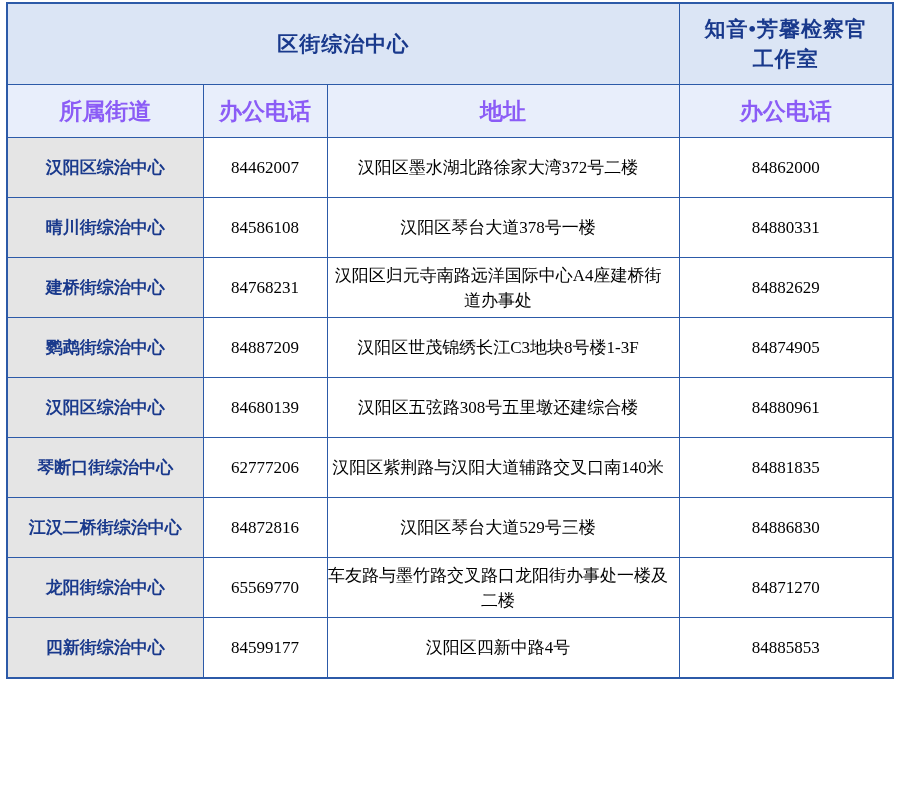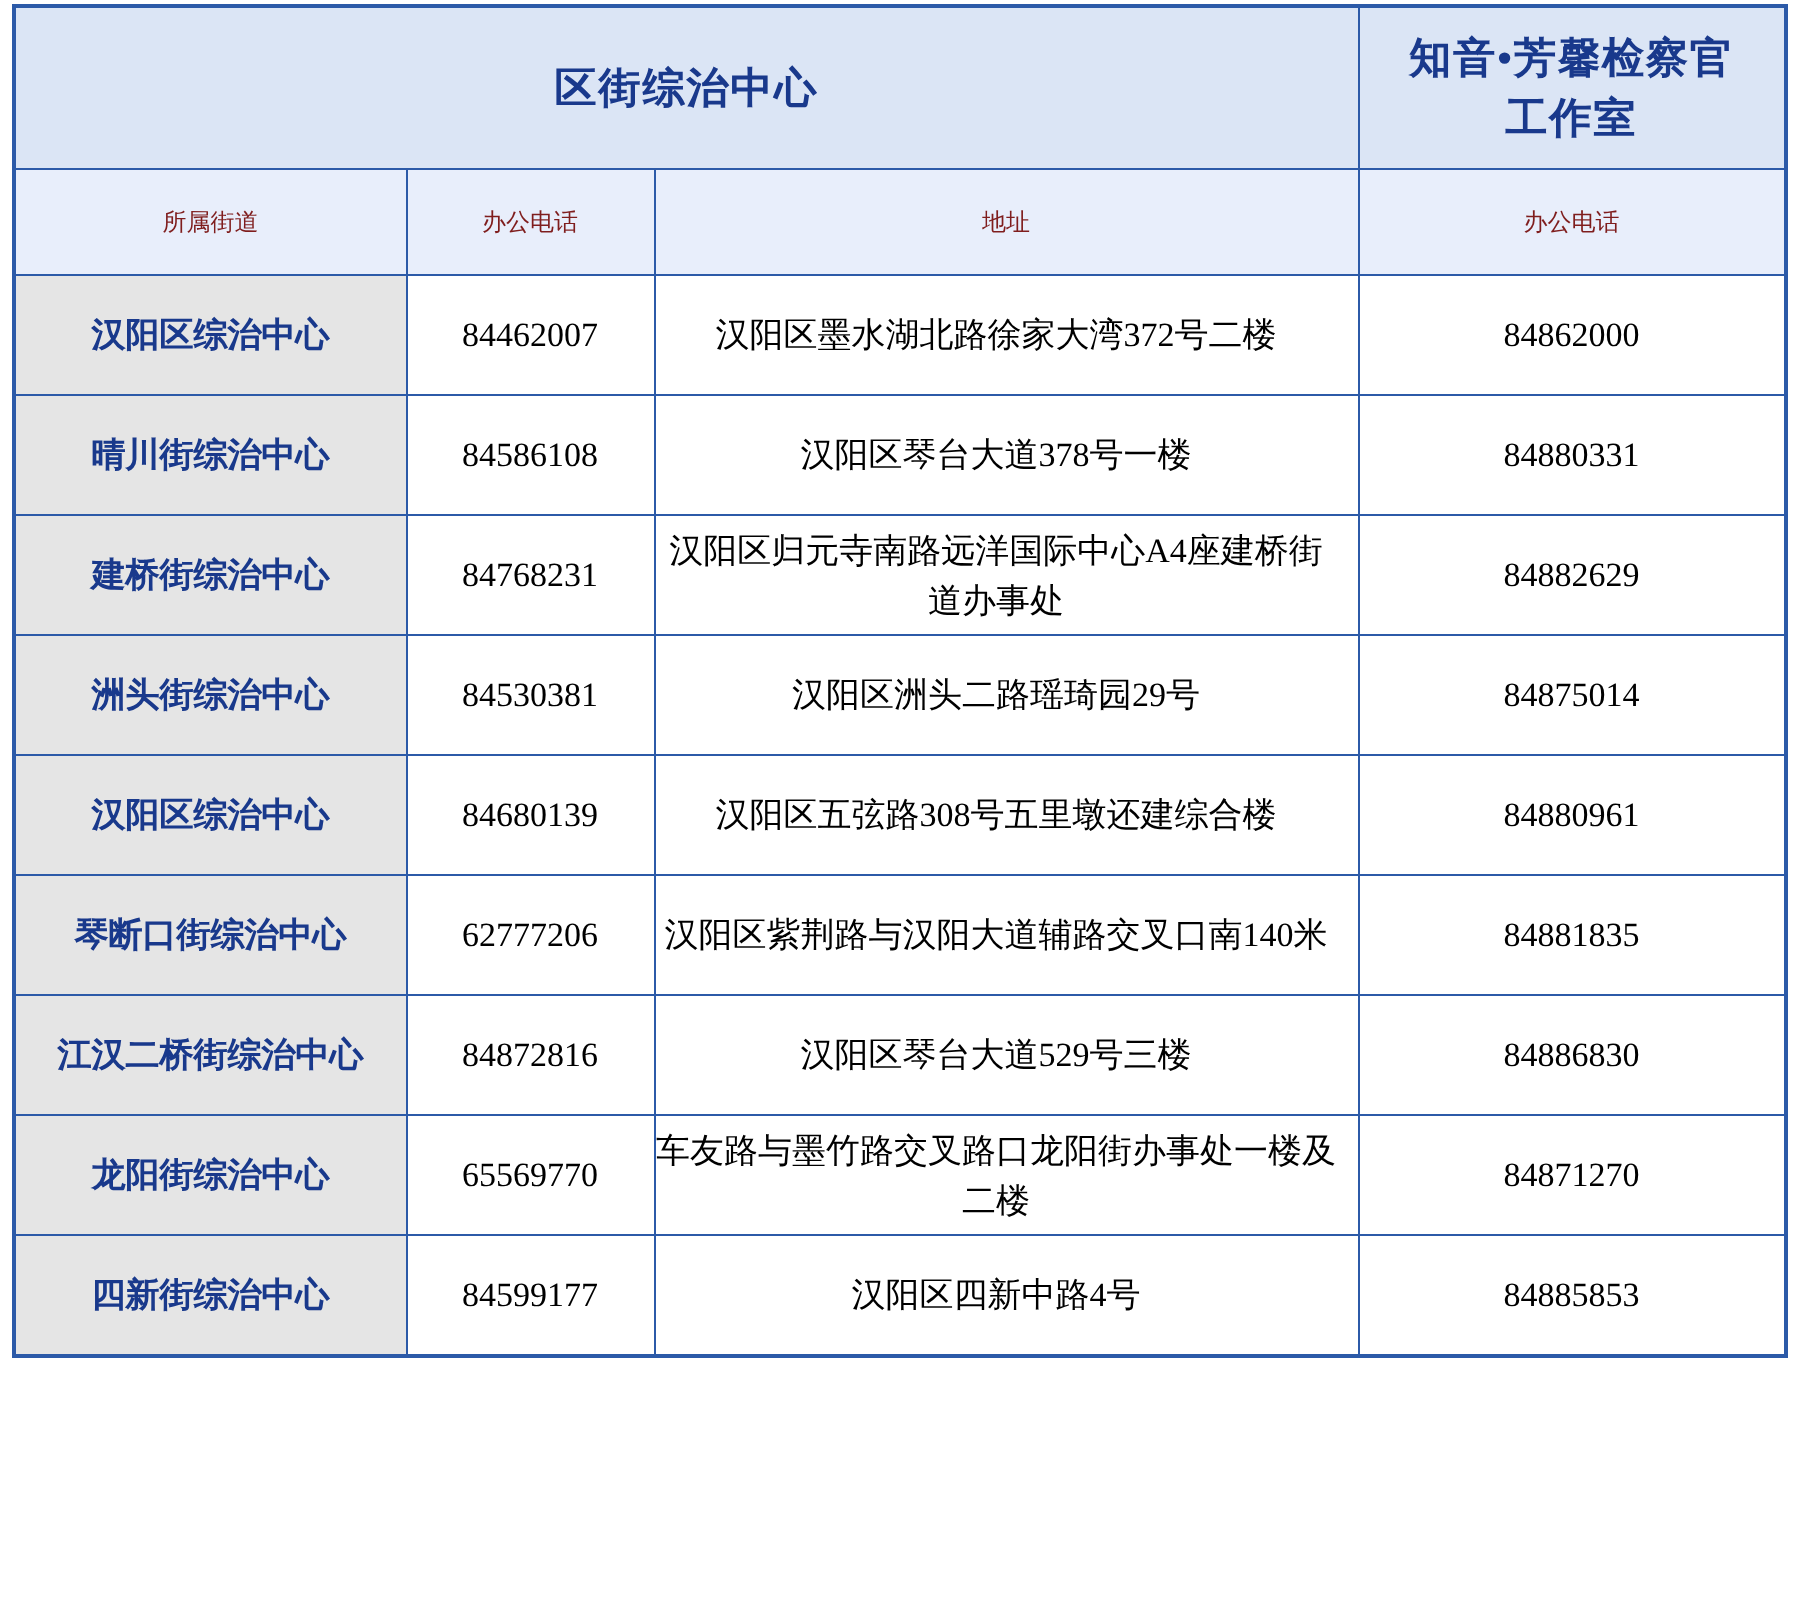--- a/index.html
+++ b/index.html
@@ -45,23 +45,23 @@
     color: #19398c;
     font-weight: bold;
     font-size: 21px;
     height: 76px;
     line-height: 30px;
     letter-spacing: 1px;
   }
   
   tr.colhead td {
     background: #e8eefb;
-    color: #7f1d1d;
-    font-weight: normal;
-    font-size: 12px;
+    color: #8b5cf6;
+    font-weight: bold;
+    font-size: 23px;
     height: 48px;
   }
   
   tr.datarow td {
     font-size: 17px;
     height: 55px;
     background: #ffffff;
     line-height: 25px;
   }
   tr.datarow td.street {
@@ -112,24 +112,24 @@
         <td class="addr">汉阳区琴台大道378号一楼</td>
         <td>84880331</td>
       </tr>
       <tr class="datarow">
         <td class="street">建桥街综治中心</td>
         <td>84768231</td>
         <td class="addr">汉阳区归元寺南路远洋国际中心A4座建桥街道办事处</td>
         <td>84882629</td>
       </tr>
       <tr class="datarow">
-        <td class="street">洲头街综治中心</td>
-        <td>84530381</td>
-        <td class="addr">汉阳区洲头二路瑶琦园29号</td>
-        <td>84875014</td>
+        <td class="street">鹦鹉街综治中心</td>
+        <td>84887209</td>
+        <td class="addr">汉阳区世茂锦绣长江C3地块8号楼1-3F</td>
+        <td>84874905</td>
       </tr>
       <tr class="datarow">
         <td class="street">汉阳区综治中心</td>
         <td>84680139</td>
         <td class="addr">汉阳区五弦路308号五里墩还建综合楼</td>
         <td>84880961</td>
       </tr>
       <tr class="datarow">
         <td class="street">琴断口街综治中心</td>
         <td>62777206</td>

